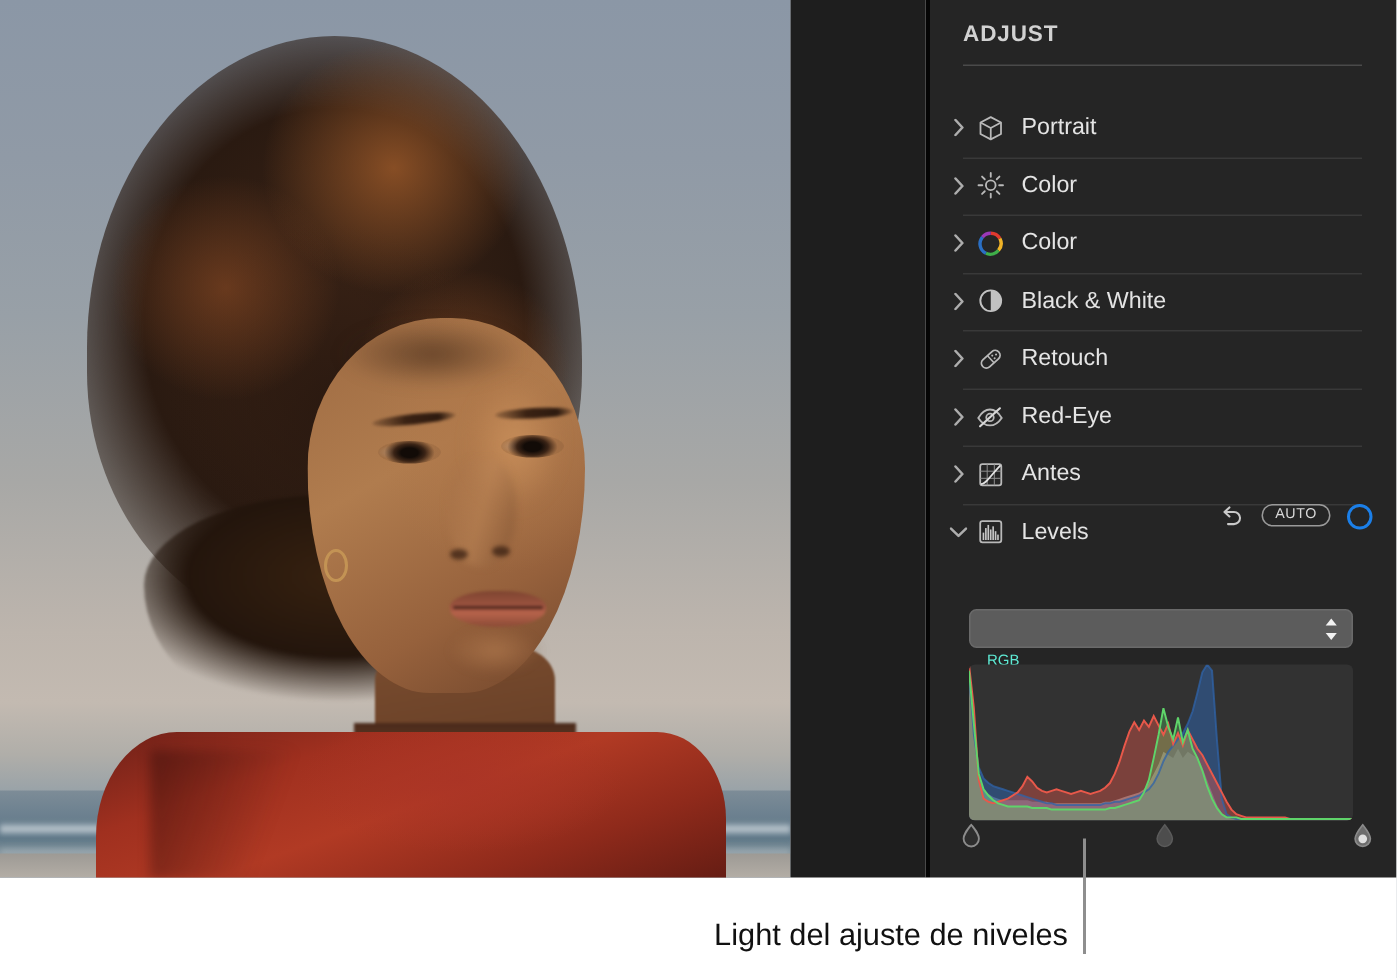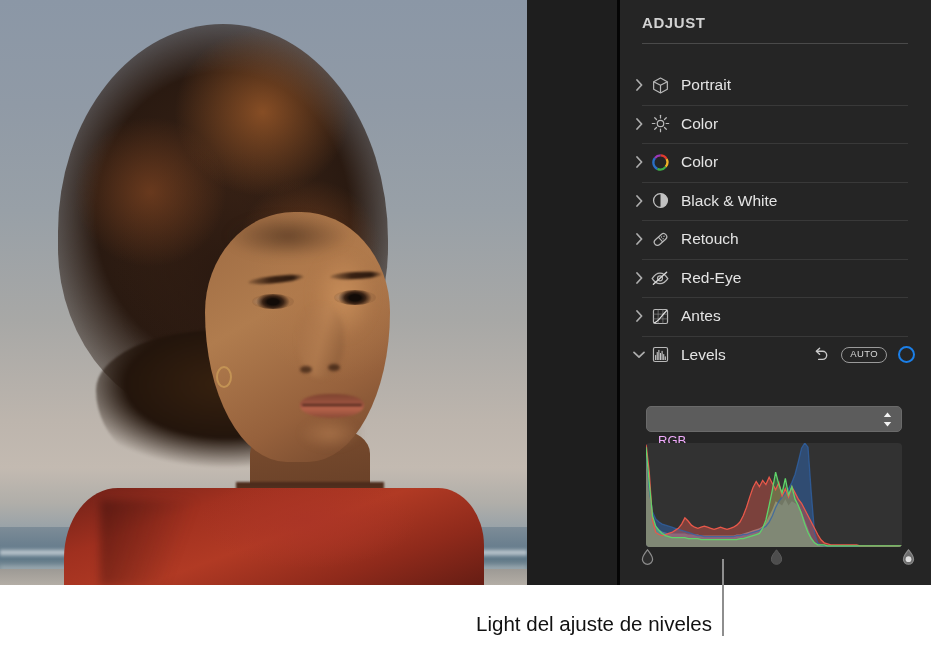--- a/index.html
+++ b/index.html
@@ -215,42 +215,42 @@
   .chev svg{ display:block; }
   .ricon{
     width:22px; flex:0 0 22px; height:20px; margin-left:2px;
     display:flex; align-items:center; justify-content:center;
   }
   .rlabel{
     margin-left:10px; font-size:15.5px; color:#e4e4e4; white-space:nowrap;
   }
   .row-actions{
     position:absolute; right:16px; top:0; height:38.5px;
-    display:flex; align-items:center; gap:11px;
+    display:flex; align-items:flex-start; gap:11px;
   }
   .reset-icon{ width:17px; height:17px; display:block; }
   .auto-pill{
     border:1.3px solid #9a9a9a; border-radius:9px;
     padding:1.5px 8px 2px; font-size:9.5px; letter-spacing:.4px;
     color:#d8d8d8; line-height:1.1;
   }
   .blue-ring{
     width:17px; height:17px; border-radius:50%;
     border:2px solid #1b7fe8; background:transparent;
   }
 
   
   .levels-body{ position:absolute; left:0; top:406px; width:311px; }
   .select{
     position:absolute; left:26px; top:0; width:256px; height:26px;
     background:#5c5c5c; border-radius:5px;
     display:flex; align-items:center; padding:0 8px 0 11px;
     border:.5px solid #6a6a6a;
   }
-  .select-label{ font-size:13px; color:#f0abfc; flex:1;margin-top:42px; }
+  .select-label{ font-size:10px; color:#5eead4; flex:1;margin-top:42px; }
   .select-arrows{ width:11px; height:17px; }
 
   .hist-wrap{
     position:absolute; left:26px; top:37px; width:256px; height:104px;
     background:#323232; border-radius:4px; overflow:hidden;
   }
   .hist-wrap svg{ display:block; }
 
   .sliders{ position:absolute; left:26px; top:143px; width:256px; height:18px; }
   .sl{ position:absolute; top:0; width:13px; height:17px; }

